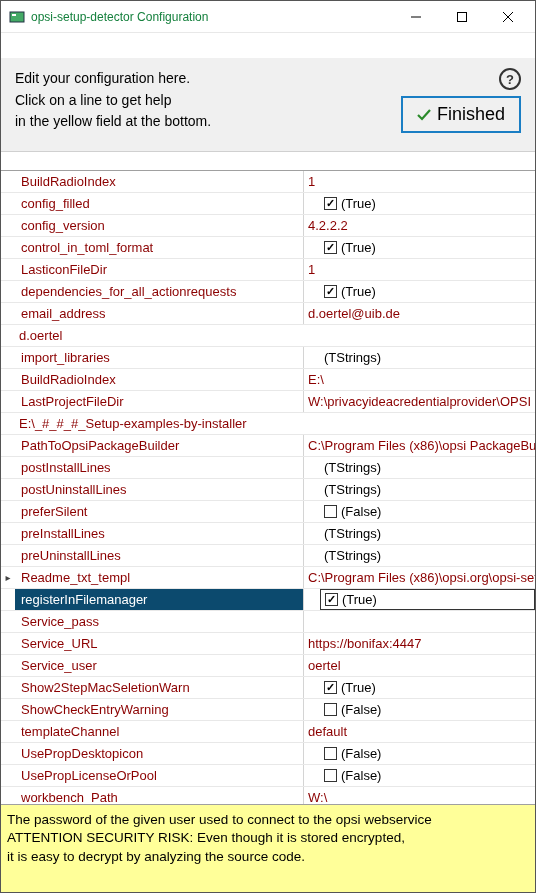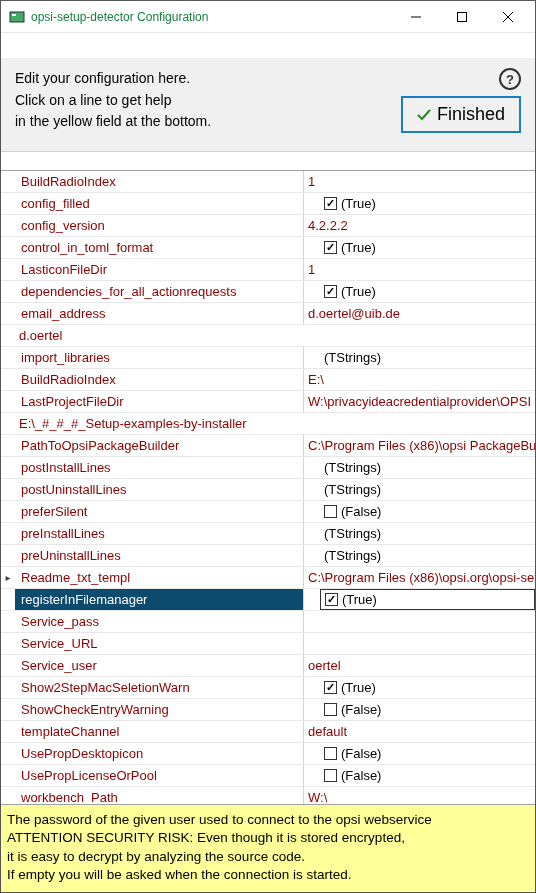--- a/index.html
+++ b/index.html
@@ -188,20 +188,21 @@
       </div>
     </div>
     <div class="row">
       <div class="row-indicator"></div>
       <div class="col-key">Service_pass</div>
       <div class="col-val"></div>
     </div>
     <div class="row">
       <div class="row-indicator"></div>
       <div class="col-key">Service_URL</div>
+      <div class="col-val">https://bonifax:4447</div>
     </div>
     <div class="row">
       <div class="row-indicator"></div>
       <div class="col-key">Service_user</div>
       <div class="col-val">oertel</div>
     </div>
     <div class="row">
       <div class="row-indicator"></div>
       <div class="col-key">Show2StepMacSeletionWarn</div>
       <div class="col-val black">
@@ -242,14 +243,13 @@
       <div class="row-indicator"></div>
       <div class="col-key">workbench_Path</div>
       <div class="col-val">W:\</div>
     </div>
   </div>
 
 <div class="hint">
   <div>The password of the given user used to connect to the opsi webservice</div>
   <div>ATTENTION SECURITY RISK: Even though it is stored encrypted,</div>
   <div>it is easy to decrypt by analyzing the source code.</div>
-  <div>If empty you will be asked when the connection is started.</div>
 </div>
 
 </body></html>

